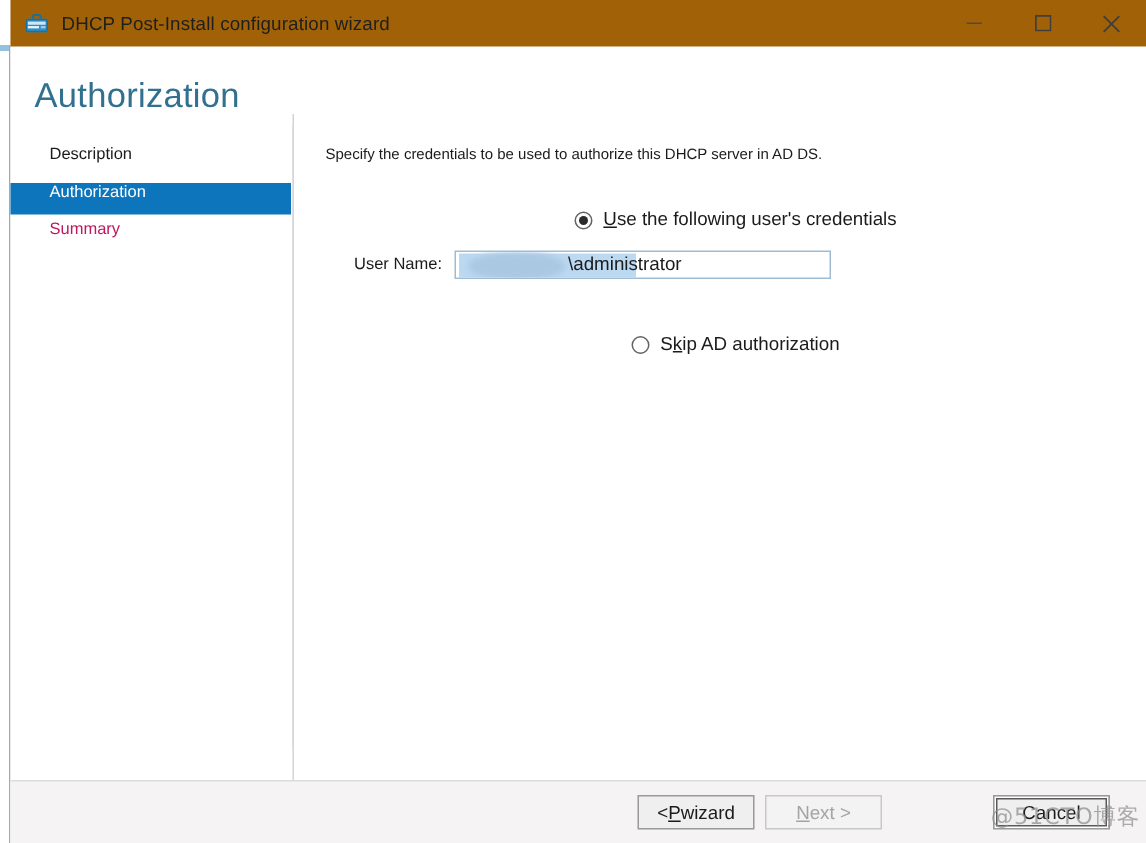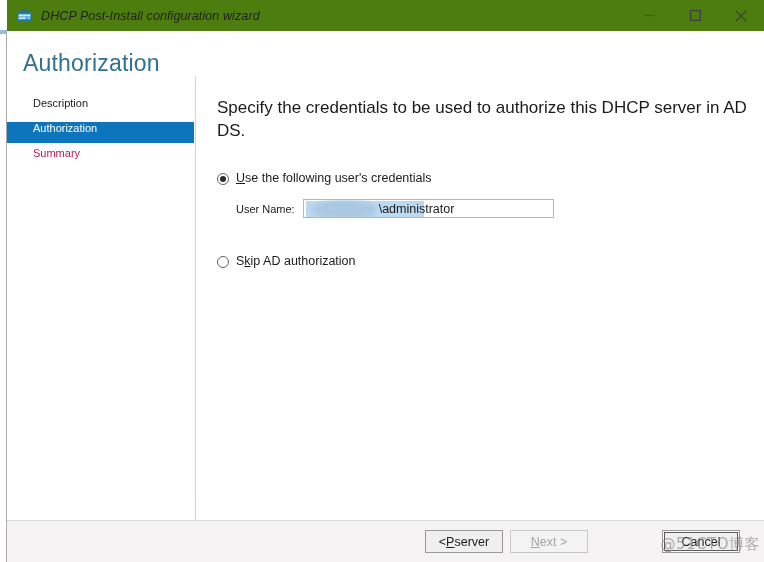--- a/index.html
+++ b/index.html
@@ -49,24 +49,23 @@
     flex-direction: column;
     box-sizing: border-box;
   }
 
   
   .titlebar {
     height: 31px;
     min-height: 31px;
     display: flex;
     align-items: center;
-    background: #4d7c0f;
+    background: #a16207;
     position: relative;
     border-bottom: 1px solid #ffffff;
-    font-style: italic;
   }
   .app-icon {
     width: 17px; height: 17px;
     margin-left: 9px;
     margin-right: 8px;
     position: relative;
     flex: 0 0 auto;
   }
   .titlebar-text {
     font-size: 12.5px;
@@ -141,32 +140,33 @@
   .nav-item.disabled { color: #be185d; }
 
   
   .content {
     flex: 1 1 auto;
     padding: 21px 0 0 21px;
     position: relative;
     box-sizing: border-box;
   }
   .intro-text {
-    font-size: 17px;
+    font-size: 10px;
     color: #1b1b1b;
     margin: 0 0 28px 0;
     line-height: 1.35;
   }
 
   .opt-group { position: relative; }
 
   .radio-row {
     display: flex;
     align-items: flex-start;
     margin-bottom: 0;
+    justify-content: center;
   }
   .radio {
     width: 12px; height: 12px;
     border-radius: 50%;
     border: 1px solid #636363;
     background: #ffffff;
     box-sizing: border-box;
     margin-right: 7px;
     margin-top: 2px;
     flex: 0 0 auto;
@@ -374,21 +374,21 @@
         </div>
       </div>
 
     </div>
   </div>
 
   <div class="footer">
     <button class="btn">
       <span>&lt; </span>
         <span class="mn">P</span>
-        <span>server</span>
+        <span>wizard</span>
     </button>
     <div class="gap-sm"></div>
     <button class="btn disabled">
       <span class="mn">N</span>
         <span>ext &gt;</span>
     </button>
     <div class="gap-lg"></div>
     <button class="btn focused">
       <span>Cancel</span>
     </button>

